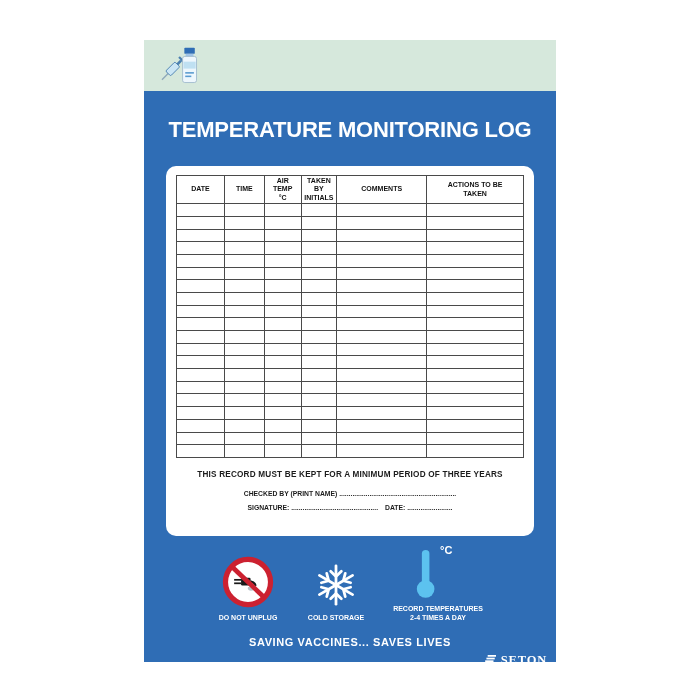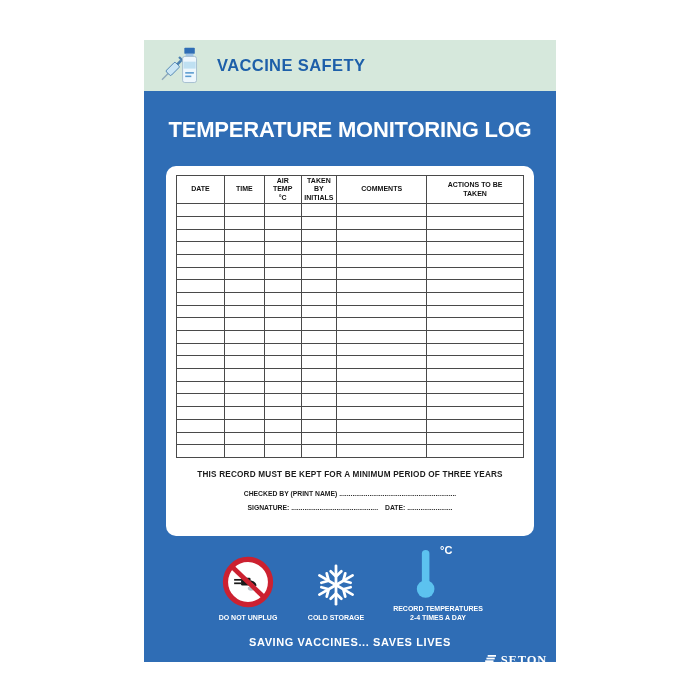--- a/index.html
+++ b/index.html
@@ -101,21 +101,20 @@
           <rect x="23" y="24.5" width="6" height="3" fill="#4a7fb0"></rect>
           <rect x="29" y="21.5" width="2.5" height="9" fill="#4a7fb0"></rect>
         </g>
         <rect x="29" y="2" width="12" height="7" rx="1" fill="#2f6db5"></rect>
         <rect x="30.5" y="9" width="9" height="3" fill="#9fc3e8"></rect>
         <rect x="27" y="12" width="16" height="30" rx="2.5" fill="#eef7fd" stroke="#9fb9cc" stroke-width="1"></rect>
         <rect x="28" y="18" width="14" height="8" fill="#bfe0f2"></rect>
         <rect x="30" y="30" width="10" height="1.8" fill="#5a9bd0"></rect>
         <rect x="30" y="34" width="7" height="1.8" fill="#5a9bd0"></rect>
       </svg>
-      <span class="header-title">VACCINE SAFETY</span>
     </div>
 
     <div class="poster-body">
       <div class="main-title">TEMPERATURE MONITORING LOG</div>
 
       <div class="card">
         <table class="log-table">
           <colgroup>
             <col style="width:13.8%">
               <col style="width:11.5%">

